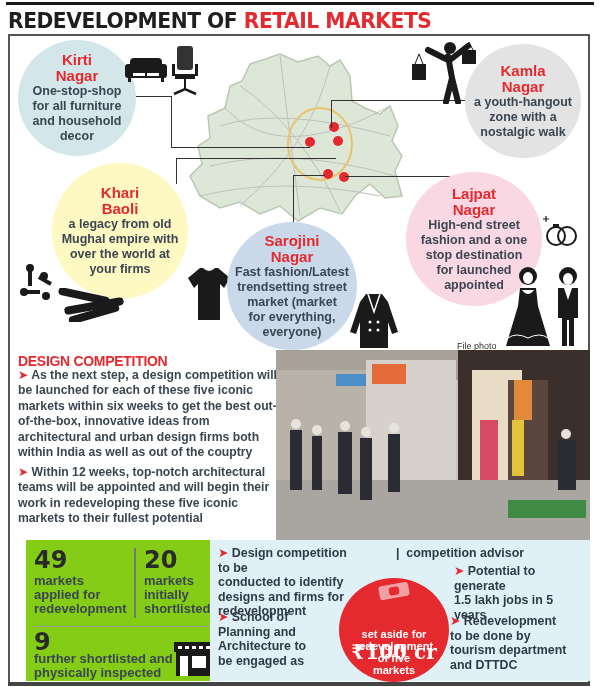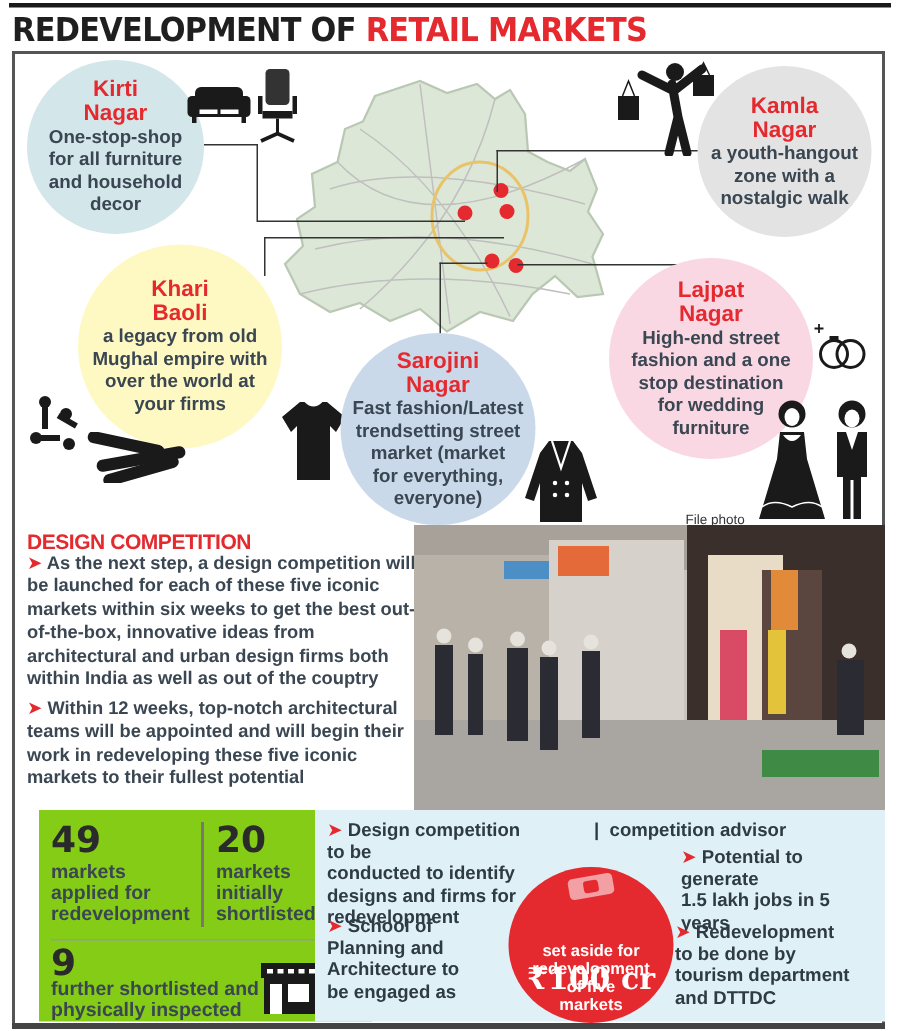--- a/index.html
+++ b/index.html
@@ -174,22 +174,22 @@
   <circle cx="22" cy="38" r="1.5" fill="#fff"></circle>
     <circle cx="30" cy="38" r="1.5" fill="#fff"></circle>
 </svg>
 
 <div class="bubble b-lajpat">
   <div class="name">Lajpat</div>
   <div class="name">Nagar</div>
   <div class="desc">High-end street</div>
   <div class="desc">fashion and a one</div>
   <div class="desc">stop destination</div>
-  <div class="desc">for wedding</div>
-  <div class="desc">furniture</div>
+  <div class="desc">for launched</div>
+  <div class="desc">appointed</div>
 </div>
 <svg class="icon" style="left:542px;top:214px;width:40px;height:34px" viewBox="0 0 40 34">
   <circle cx="14" cy="22" r="9" fill="none" stroke="#1a1a1a" stroke-width="2"></circle>
   <circle cx="25" cy="22" r="9" fill="none" stroke="#1a1a1a" stroke-width="2"></circle>
   <rect x="11" y="10" width="6" height="4" fill="#1a1a1a"></rect>
   <path d="M4,2 L4,8 M1,5 L7,5" stroke="#1a1a1a" stroke-width="1.2"></path>
 </svg>
 <svg class="icon" style="left:506px;top:266px;width:80px;height:82px" viewBox="0 0 80 82">
   <circle cx="22" cy="10" r="9" fill="#1a1a1a"></circle>
     <ellipse cx="22" cy="12" rx="5" ry="6" fill="#fff"></ellipse>

